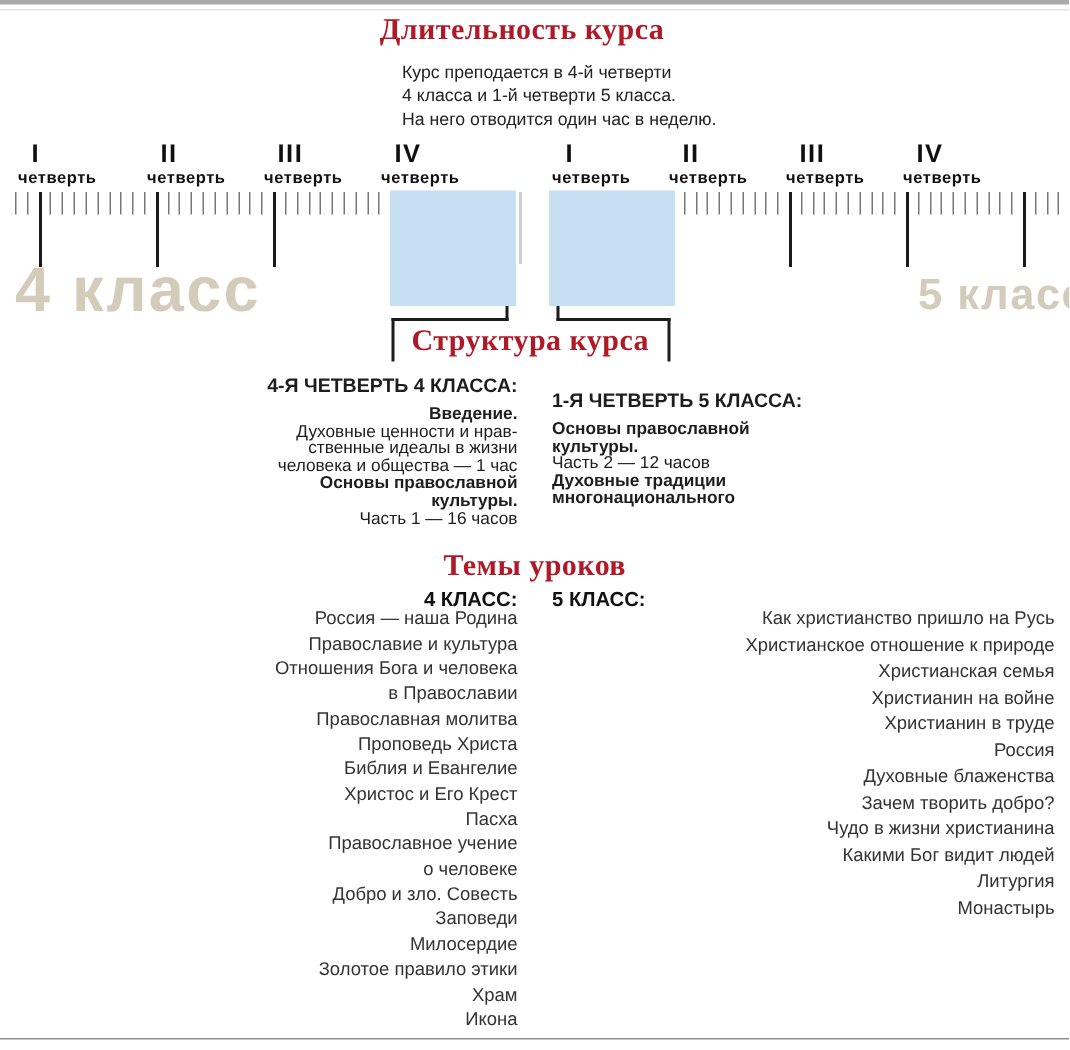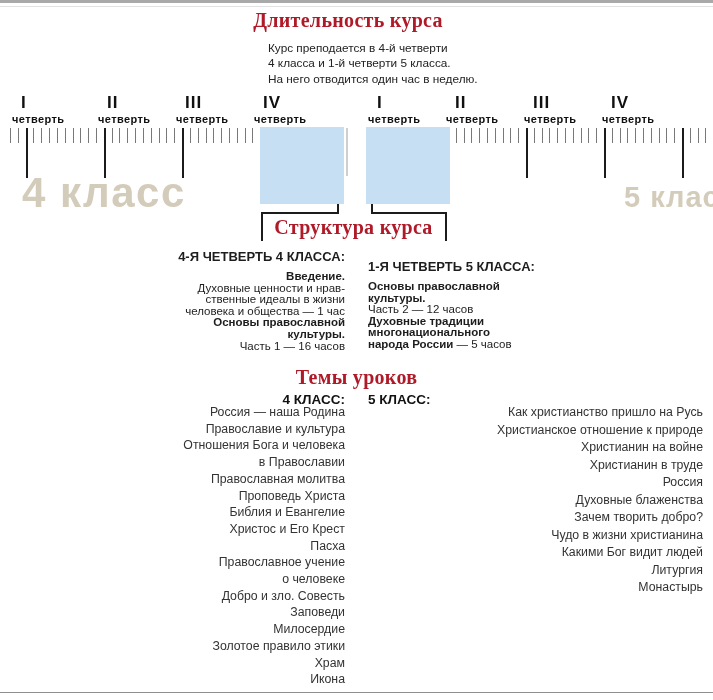--- a/index.html
+++ b/index.html
@@ -28,21 +28,21 @@
 
   
   .tick-minor { position:absolute; top:128px; width:1px;   height:15px; background:#787878; }
   .tick-major { position:absolute; top:128px; width:2px;   height:50px; background:#1b1b1b; }
   .tick-end   { position:absolute; top:128px; width:1.5px; height:48px; background:#cfcfcf; }
 
   
   .highlight { position:absolute; top:127px; height:77px; background:#c7dff2; }
 
   
-  .watermark { position:absolute; font-weight:bold; color:#d4ccba; white-space:nowrap;margin-left:12px; }
+  .watermark { position:absolute; font-weight:bold; color:#d4ccba; white-space:nowrap; }
   #wm4 { left:10px;  top:169px; font-size:42px; letter-spacing:1.5px; }
   #wm5 { left:612px; top:181px; font-size:29px; letter-spacing:1px; }
 
   
   .bracket { position:absolute; background:#1c1c1c; }
   #stub-a { left:337px; top:204px; width:2px;  height:10px; }
   #stub-b { left:371px; top:204px; width:2px;  height:10px; }
   #arm-a  { left:261px; top:212px; width:78px; height:2px; }
   #arm-b  { left:371px; top:212px; width:76px; height:2px; }
   #drop-a { left:261px; top:212px; width:2px;  height:29px; }
@@ -231,21 +231,20 @@
   </div>
 
   <div id="struct-right" class="struct-col">
     <div class="struct-header">1-Я ЧЕТВЕРТЬ 5 КЛАССА:</div>
     <div class="struct-lines">
         <div class="struct-line bold">Основы православной</div>
         <div class="struct-line bold">культуры.</div>
         <div class="struct-line">Часть 2 — 12 часов</div>
         <div class="struct-line bold">Духовные традиции</div>
         <div class="struct-line bold">многонационального</div>
-        <div class="struct-line bold">народа России<span style="font-weight: normal;"> — 5 часов</span></div>
       </div>
   </div>
 
   <div id="topics-title" class="sec-title" style="color: rgb(176, 26, 40);">Темы уроков</div>
 
   <div id="topics-left-header" class="topics-header">4 КЛАСС:</div>
   <div id="topics-right-header" class="topics-header">5 КЛАСС:</div>
 
   <div id="topics-left" class="topics-col">
       <div>Россия — наша Родина</div>
@@ -262,20 +261,21 @@
       <div>Добро и зло. Совесть</div>
       <div>Заповеди</div>
       <div>Милосердие</div>
       <div>Золотое правило этики</div>
       <div>Храм</div>
       <div>Икона</div>
     </div>
   <div id="topics-right" class="topics-col">
       <div>Как христианство пришло на Русь</div>
       <div>Христианское отношение к природе</div>
+      <div>Христианская семья</div>
       <div>Христианин на войне</div>
       <div>Христианин в труде</div>
       <div>Россия</div>
       <div>Духовные блаженства</div>
       <div>Зачем творить добро?</div>
       <div>Чудо в жизни христианина</div>
       <div>Какими Бог видит людей</div>
       <div>Литургия</div>
       <div>Монастырь</div>
     </div>

